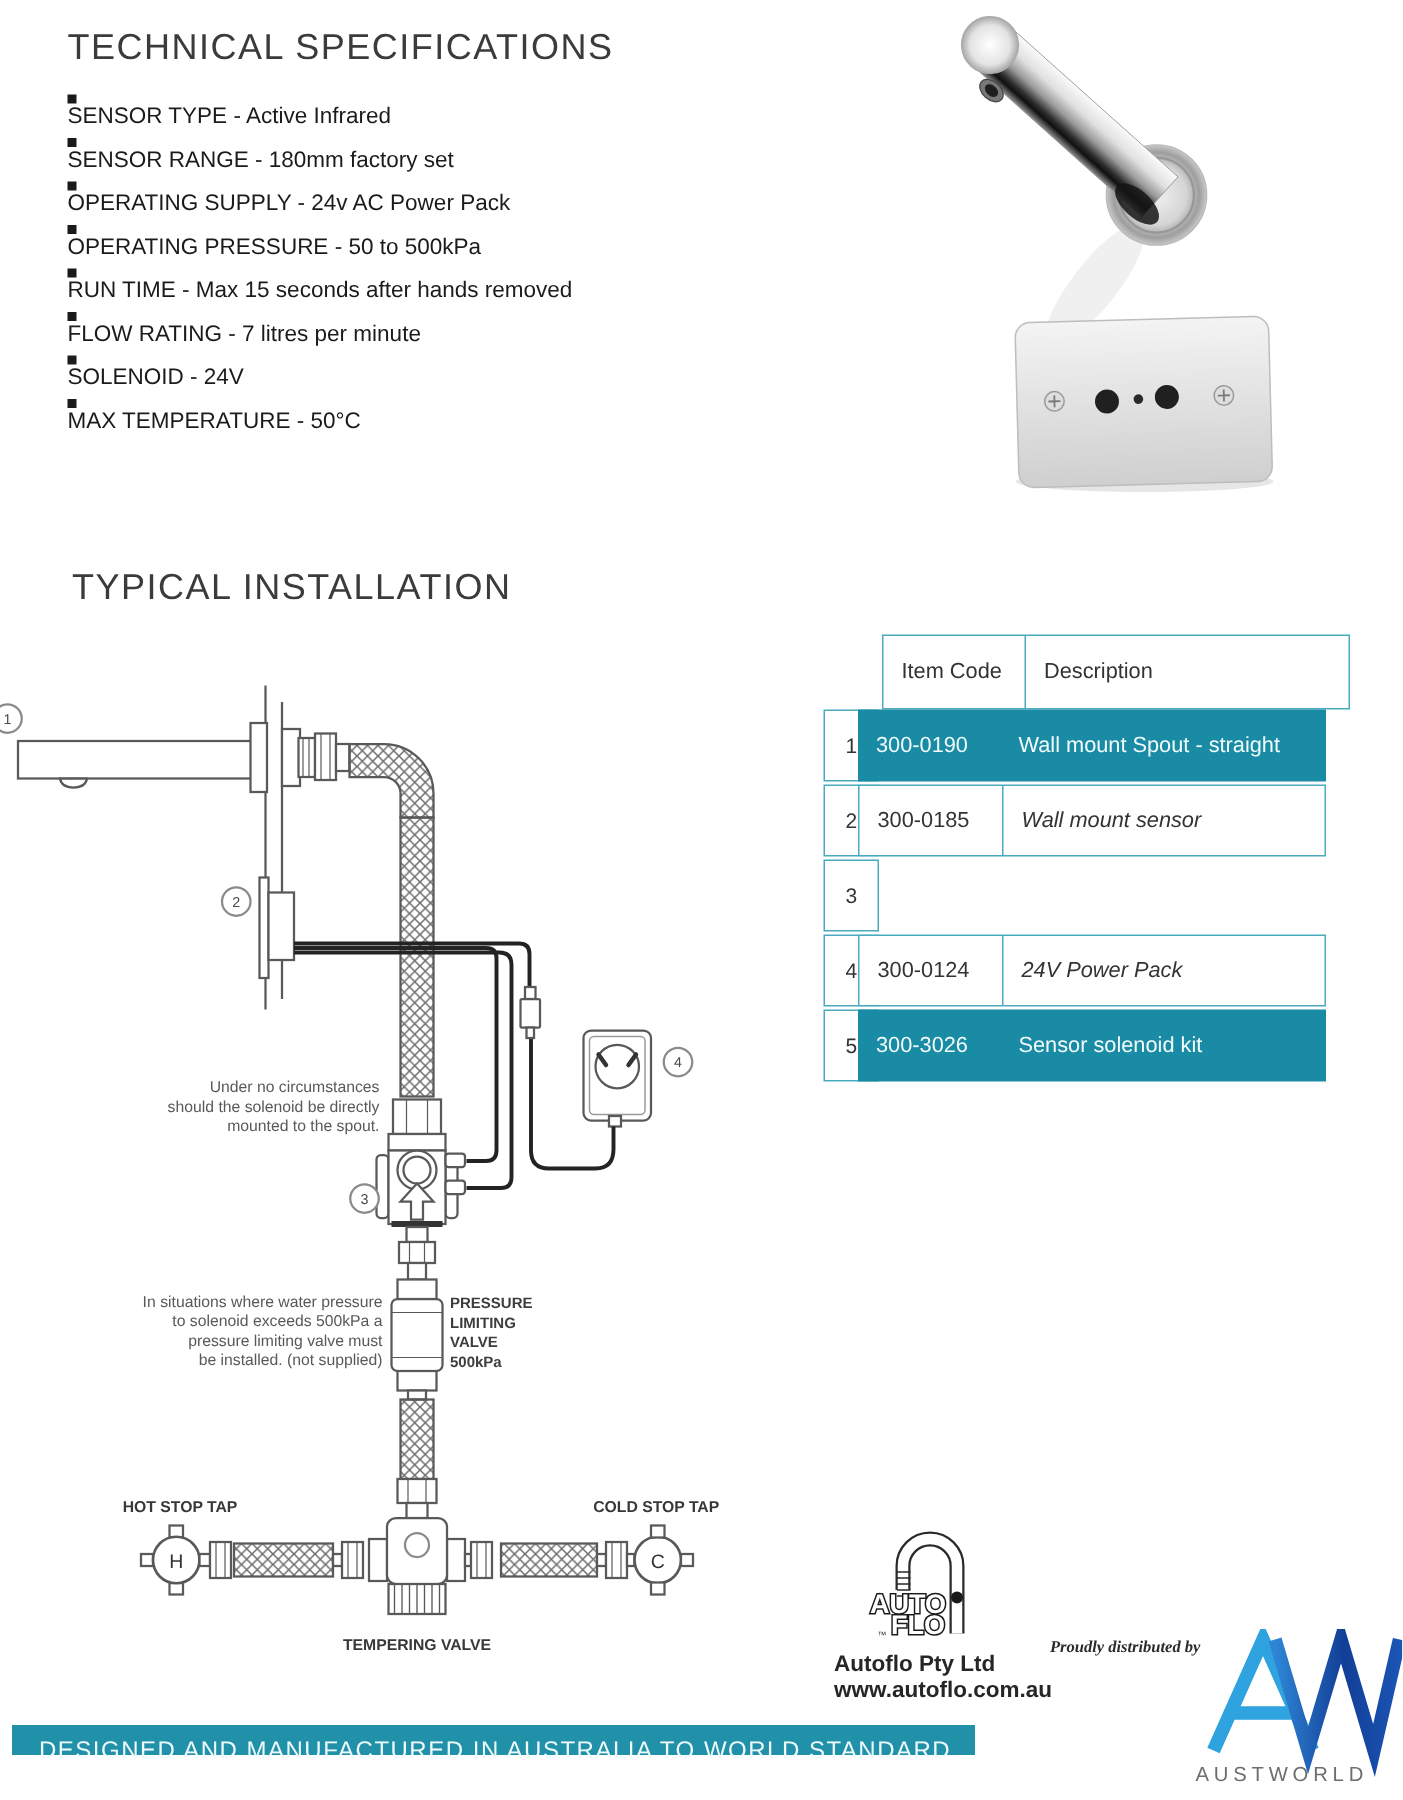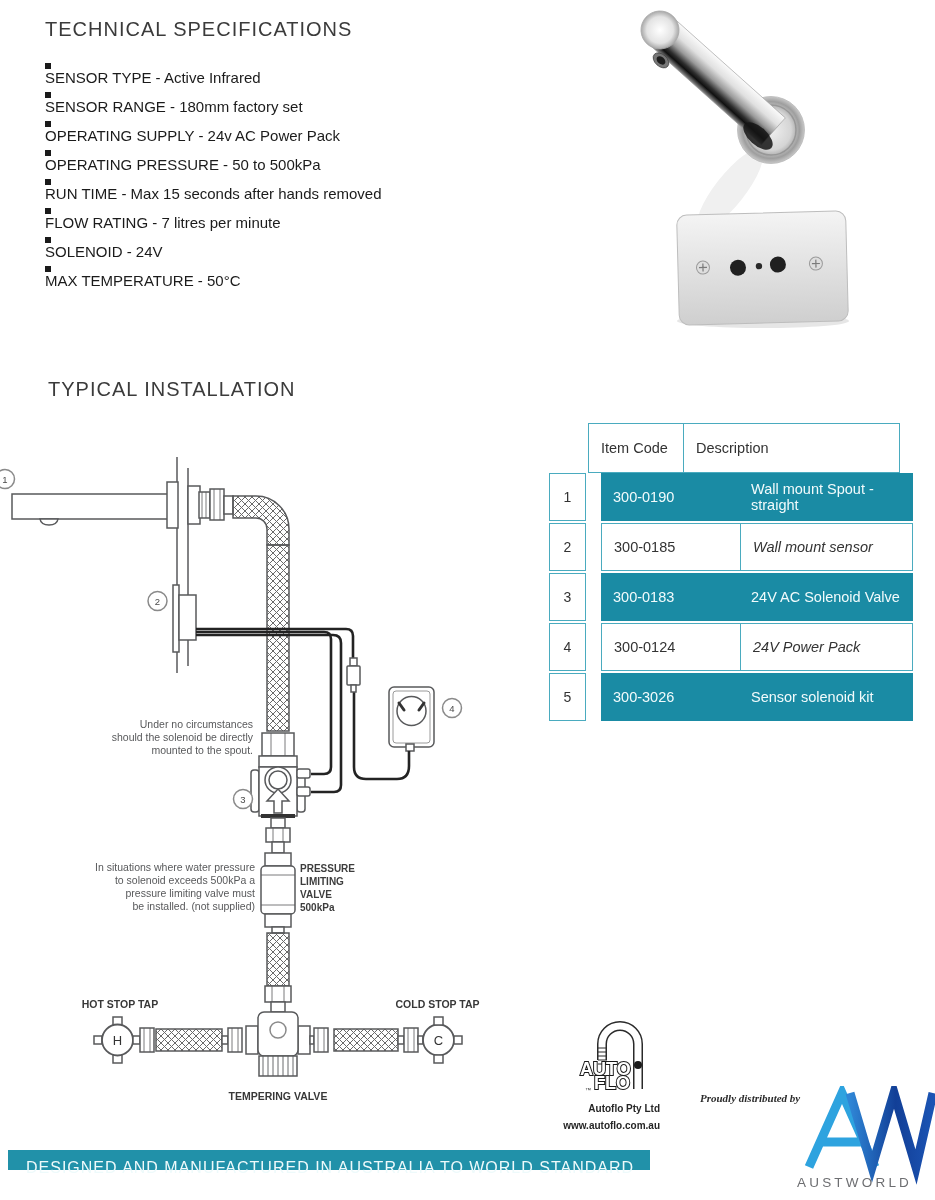--- a/index.html
+++ b/index.html
@@ -1,48 +1,48 @@
 <!DOCTYPE html>
 <html><head>
 <meta charset="utf-8">
 <style>
   html,body{margin:0;padding:0;background:#fff;}
   .page{position:relative;width:935px;height:1200px;background:#ffffff;overflow:hidden;
         font-family:"Liberation Sans",sans-serif;color:#1b1b1b;}
   
-  .h-title{position:absolute;font-size:20px;letter-spacing:1px;color:#3b3b3b;font-weight:400;white-space:nowrap;}
+  .h-title{position:absolute;font-size:24px;letter-spacing:1px;color:#3b3b3b;font-weight:400;white-space:nowrap;}
   
   .spec-list{position:absolute;left:45px;top:56px;list-style:none;margin:0;padding:0;}
   .spec-list li{display:flex;align-items:flex-start;height:29px;font-size:15px;color:#1b1b1b;flex-direction:column;}
   .spec-list .sq{width:6px;height:6px;background:#1a1a1a;margin:7px 12px 0 0;flex:0 0 6px;}
   
   .comp-table{position:absolute;left:549px;top:423px;width:351px;height:300px;font-size:14.5px;}
   .ct-header{position:absolute;left:39px;top:0;width:312px;height:50px;box-sizing:border-box;
              border:1.5px solid #4aabbf;display:flex;background:#fff;color:#333;}
   .ct-header .c1{width:95px;box-sizing:border-box;border-right:1.5px solid #4aabbf;display:flex;align-items:center;padding-left:12px;text-align:center;}
   .ct-header .c2{flex:1;display:flex;align-items:center;padding-left:12px;}
   .ct-row{position:absolute;left:0;width:351px;height:48px;}
   .ct-num{position:absolute;left:0;top:0;width:37px;height:48px;box-sizing:border-box;border:1.5px solid #4aabbf;
           background:#fff;display:flex;align-items:center;justify-content:center;color:#333;font-size:14px;}
-  .ct-main{position:absolute;left:52px;top:0;width:312px;height:48px;box-sizing:border-box;display:flex;gap:43px;}
+  .ct-main{position:absolute;left:23px;top:0;width:312px;height:48px;box-sizing:border-box;display:flex;}
   .ct-main .code{width:95px;box-sizing:border-box;display:flex;align-items:center;padding-left:12px;}
   .ct-main .desc{flex:1;display:flex;align-items:center;padding-left:12px;}
   .ct-main.teal{background:#1a8ba4;color:#f2fbfc;}
   .ct-main.plain{border:1.5px solid #4aabbf;background:#fff;color:#333;}
   .ct-main.plain .desc{border-left:1.5px solid #4aabbf;font-style:italic;}
   
   .diagram-svg{position:absolute;left:0;top:440px;}
   .products-svg{position:absolute;left:600px;top:0;}
   .diagram-svg text{font-family:"Liberation Sans",sans-serif;}
   
   .banner{position:absolute;left:8px;top:1150px;width:642px;height:20px;background:#2191a9;
           color:#eefafb;font-size:16px;letter-spacing:1px;line-height:36px;padding-left:18px;box-sizing:border-box;white-space:nowrap;}
   .autoflo{position:absolute;left:556px;top:1008px;width:104px;text-align:right;}
   .autoflo .logo{margin:0 6px 2px 0;}
-  .autoflo .line{font-size:10px;font-weight:bold;color:#262626;line-height:17px;white-space:nowrap;}
+  .autoflo .line{font-size:15px;font-weight:bold;color:#262626;line-height:17px;white-space:nowrap;}
   .distrib-label{position:absolute;left:700px;top:1092px;width:110px;font-family:"Liberation Serif",serif;
                  font-style:italic;font-weight:bold;font-size:11px;color:#2b2b2b;white-space:nowrap;}
   .aw-logo{position:absolute;left:795px;top:1086px;}
 </style>
 </head>
 <body>
 
 <div class="page">
 
   <div class="h-title" style="left:45px;top:18px;">TECHNICAL SPECIFICATIONS</div>
@@ -156,24 +156,20 @@
     </div>
     <div class="ct-row" style="top:100px;">
       <div class="ct-num">2</div>
       <div class="ct-main plain">
           <span class="code">300-0185</span>
           <span class="desc">Wall mount sensor</span>
         </div>
     </div>
     <div class="ct-row" style="top:150px;">
       <div class="ct-num">3</div>
-      <div class="ct-main teal">
-          <span class="code">300-0183</span>
-          <span class="desc">24V AC Solenoid Valve</span>
-        </div>
     </div>
     <div class="ct-row" style="top:200px;">
       <div class="ct-num">4</div>
       <div class="ct-main plain">
           <span class="code">300-0124</span>
           <span class="desc">24V Power Pack</span>
         </div>
     </div>
     <div class="ct-row" style="top:250px;">
       <div class="ct-num">5</div>

